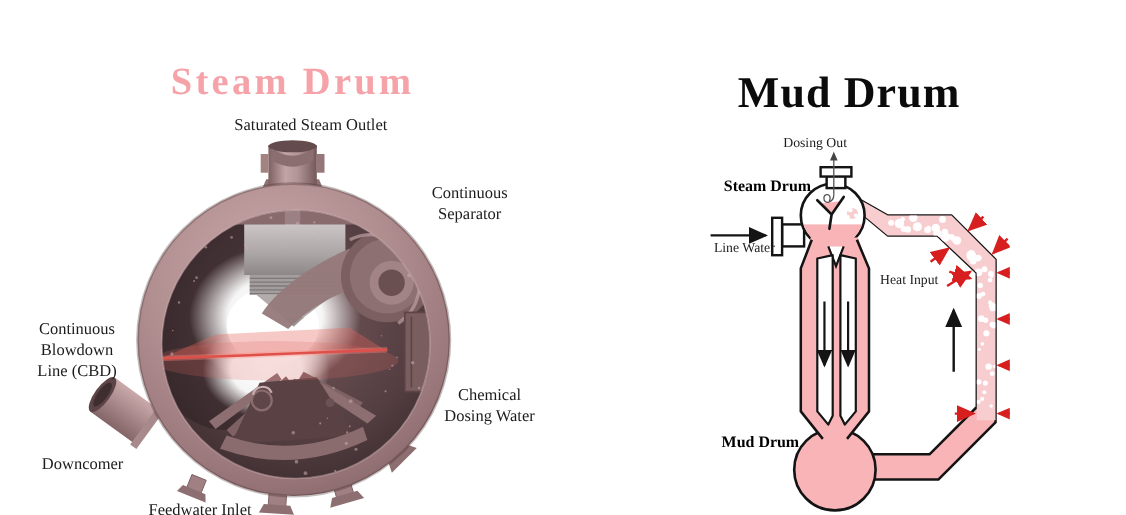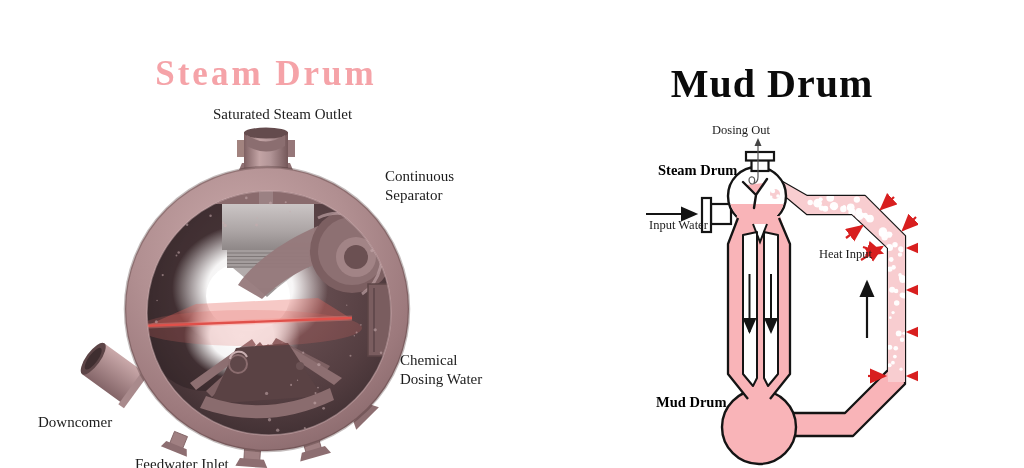--- a/index.html
+++ b/index.html
@@ -8,21 +8,21 @@
     --schematic-riser-pink:#f8cdd0;
     --schematic-outline-black:#141414;
     --heat-arrow-red:#d81f1f;
     --label-text:#1c1c1c;
     --water-line-red:#e0504a;
   }
   html,body{margin:0;padding:0;background:#ffffff;}
   .stage{position:relative;width:918px;height:468px;background:#ffffff;overflow:hidden;
          font-family:Liberation Serif, serif;color:var(--label-text);margin-top:36px;}
   .stage svg{position:absolute;top:0;}
-  .lbl{position:absolute;font-size:15px;line-height:1.25;color:var(--label-text);}
+  .lbl{position:absolute;font-size:15px;line-height:1.25;color:var(--label-text);text-align:center;}
   .lbl-sm{position:absolute;font-size:12.5px;line-height:1.2;color:var(--label-text);}
   .lbl-bold{position:absolute;font-size:14.5px;font-weight:bold;color:#000;}
   .title-left{position:absolute;left:118px;top:18px;width:296px;text-align:center;
       font-size:35px;font-weight:bold;letter-spacing:3px;color:var(--figure-title-pink);}
   .title-right{position:absolute;left:630px;top:24px;width:284px;text-align:center;
       font-size:40px;font-weight:bold;letter-spacing:1px;color:#0b0b0b;}
 </style>
 </head>
 <body>
 
@@ -341,24 +341,25 @@
       <line x1="413" y1="254" x2="396" y2="254" marker-end="url(#mRed)"></line>
       <line x1="413" y1="296" x2="396" y2="296" marker-end="url(#mRed)"></line>
       <line x1="356" y1="340" x2="373" y2="340" marker-end="url(#mRed)"></line>
       <line x1="413" y1="340" x2="396" y2="340" marker-end="url(#mRed)"></line>
     </g>
   </svg>
 
   <div class="title-left">Steam Drum</div>
   <div class="lbl" style="left:213px;top:69px">Saturated Steam Outlet</div>
   <div class="lbl" style="left:385px;top:131px;width:84px">Continuous Separator</div>
+  <div class="lbl" style="left:27px;top:255px;width:86px">Continuous Blowdown Line (CBD)</div>
   <div class="lbl" style="left:400px;top:315px;width:90px">Chemical Dosing Water</div>
   <div class="lbl" style="left:38px;top:377px">Downcomer</div>
   <div class="lbl" style="left:135px;top:419px">Feedwater Inlet</div>
   <div class="lbl" style="left:336px;top:429px">Steam</div>
 
   <div class="title-right">Mud Drum</div>
   <div class="lbl-sm" style="left:712px;top:87px">Dosing Out</div>
   <div class="lbl-bold" style="left:658px;top:126px">Steam Drum</div>
-  <div class="lbl-sm" style="left:649px;top:182px">Input Water</div>
-  <div class="lbl-sm" style="left:800px;top:211px;width:72px;text-align:right">Heat Input</div>
+  <div class="lbl-sm" style="left:649px;top:182px">Line Water</div>
+  <div class="lbl-sm" style="left:800px;top:211px;width:72px;">Heat Input</div>
   <div class="lbl-bold" style="left:656px;top:358px">Mud Drum</div>
 </div>
 
 </body></html>

